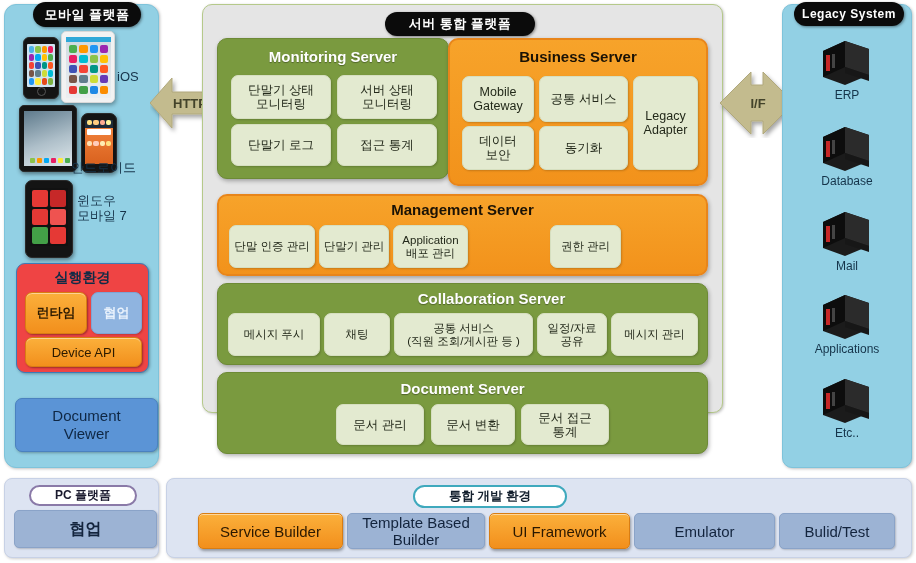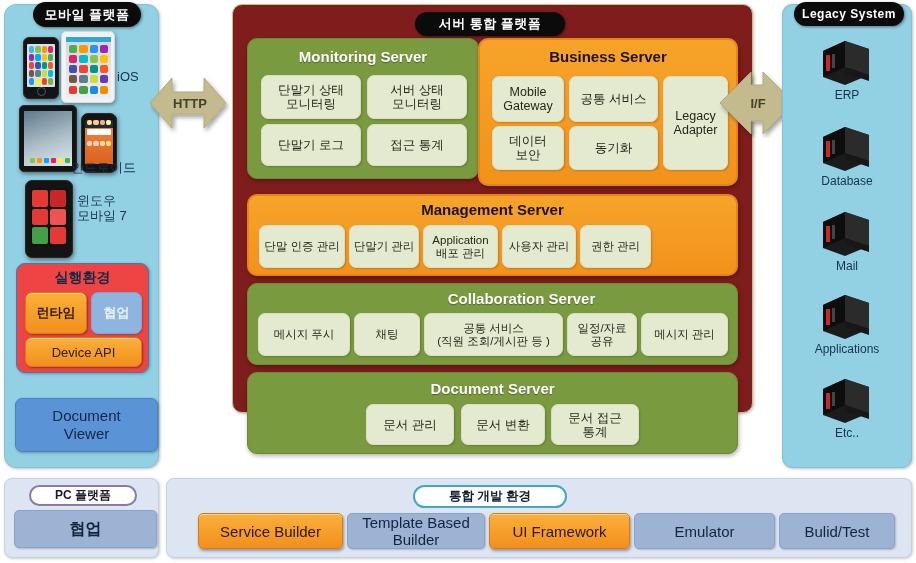--- a/index.html
+++ b/index.html
@@ -84,22 +84,22 @@
   }
 
   
   .arrowBox{position:absolute;}
   .arrowLbl{position:absolute;left:0;top:0;width:100%;height:100%;
             display:flex;align-items:center;justify-content:center;
             color:#43432a;font-size:13px;font-weight:bold;}
 
   
   #serverPanel{
-    left:232px;top:4px;width:521px;height:409px;
-    background:#7f1d1d;border:1px solid #b5c98a;border-radius:10px;
+    left:202px;top:4px;width:521px;height:409px;
+    background:#e5e5e5;border:1px solid #b5c98a;border-radius:10px;
     box-shadow:1px 1px 3px rgba(0,0,0,.25);
   }
   #serverTitle{left:182px;top:7px;width:150px;height:24px;}
 
   .serverBox{
     position:absolute;border-radius:10px;box-sizing:border-box;
     box-shadow:1px 2px 4px rgba(0,0,0,.3);
   }
   .green{background:#7a9a3f;border:1px solid #6d8a36;}
   .orange{background:linear-gradient(#f7a32a,#f2921b);border:2px solid #e8851a;}
@@ -316,21 +316,20 @@
       <div class="cell" style="left:183px;top:36px;width:65px;height:94px;">Legacy
 Adapter</div>
     </div>
 
     <div class="serverBox orange" style="left:14px;top:189px;width:491px;height:82px;">
       <div class="sTitle b" style="top:5px;">Management Server</div>
       <div class="cell small" style="left:10px;top:29px;width:86px;height:43px;">단말 인증 관리</div>
       <div class="cell small" style="left:100px;top:29px;width:70px;height:43px;">단말기 관리</div>
       <div class="cell small" style="left:174px;top:29px;width:75px;height:43px;">Application
 배포 관리</div>
-      <div class="cell small" style="left:253px;top:29px;width:74px;height:43px;">사용자 관리</div>
       <div class="cell small" style="left:331px;top:29px;width:71px;height:43px;">권한 관리</div>
     </div>
 
     <div class="serverBox green" style="left:14px;top:278px;width:491px;height:82px;">
       <div class="sTitle w" style="top:6px;padding-left:29px;">Collaboration Server</div>
       <div class="cell small" style="left:10px;top:29px;width:92px;height:43px;">메시지 푸시</div>
       <div class="cell small" style="left:106px;top:29px;width:66px;height:43px;">채팅</div>
       <div class="cell small" style="left:176px;top:29px;width:139px;height:43px;">공통 서비스
 (직원 조회/게시판 등 )</div>
       <div class="cell small" style="left:319px;top:29px;width:70px;height:43px;">일정/자료

